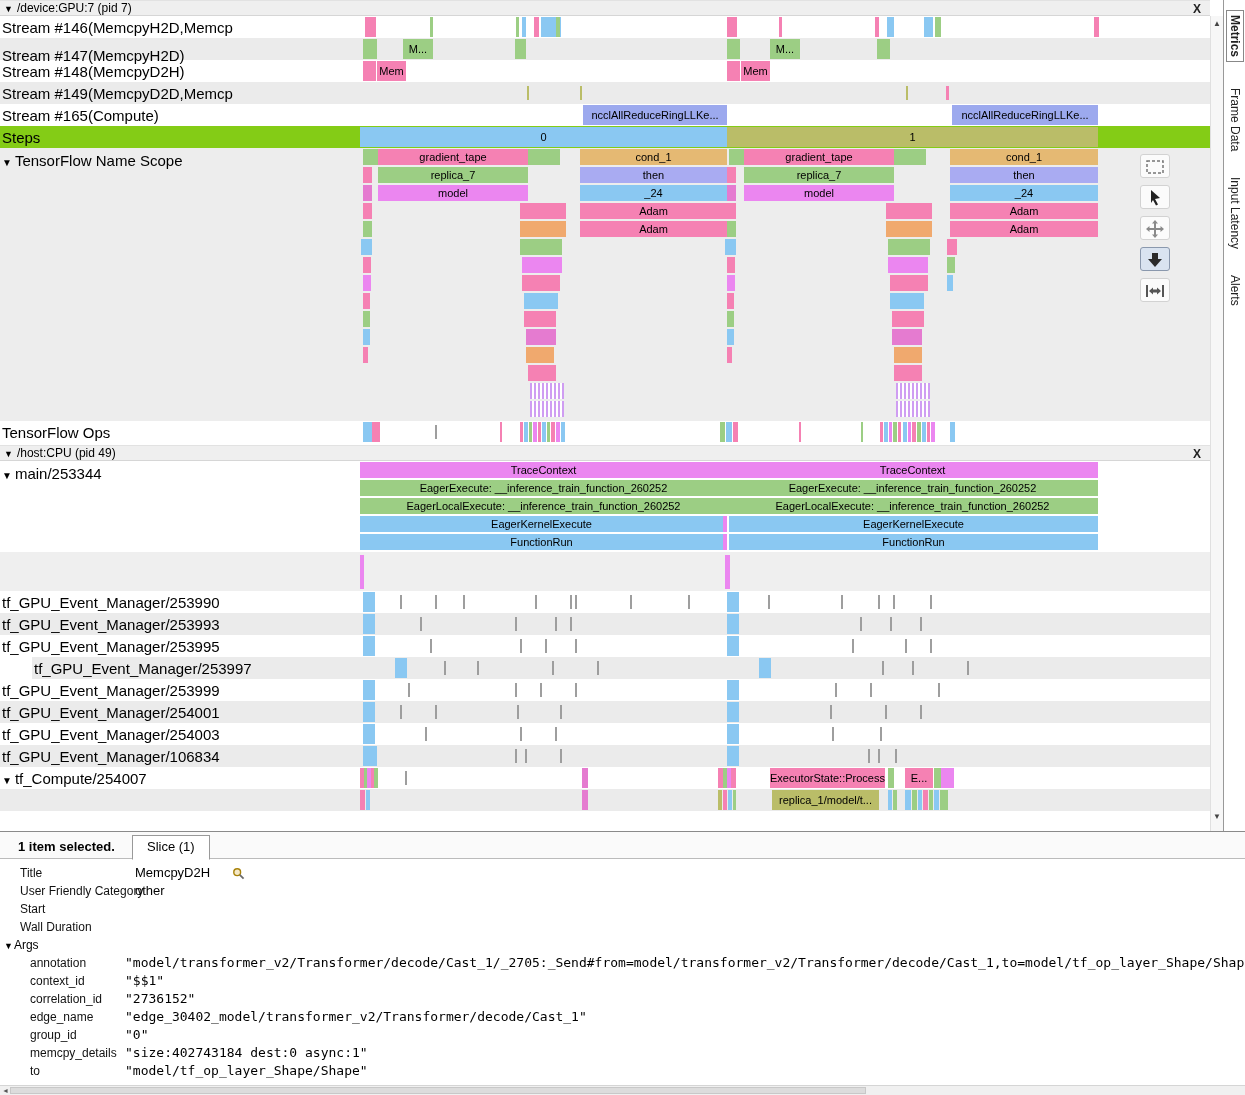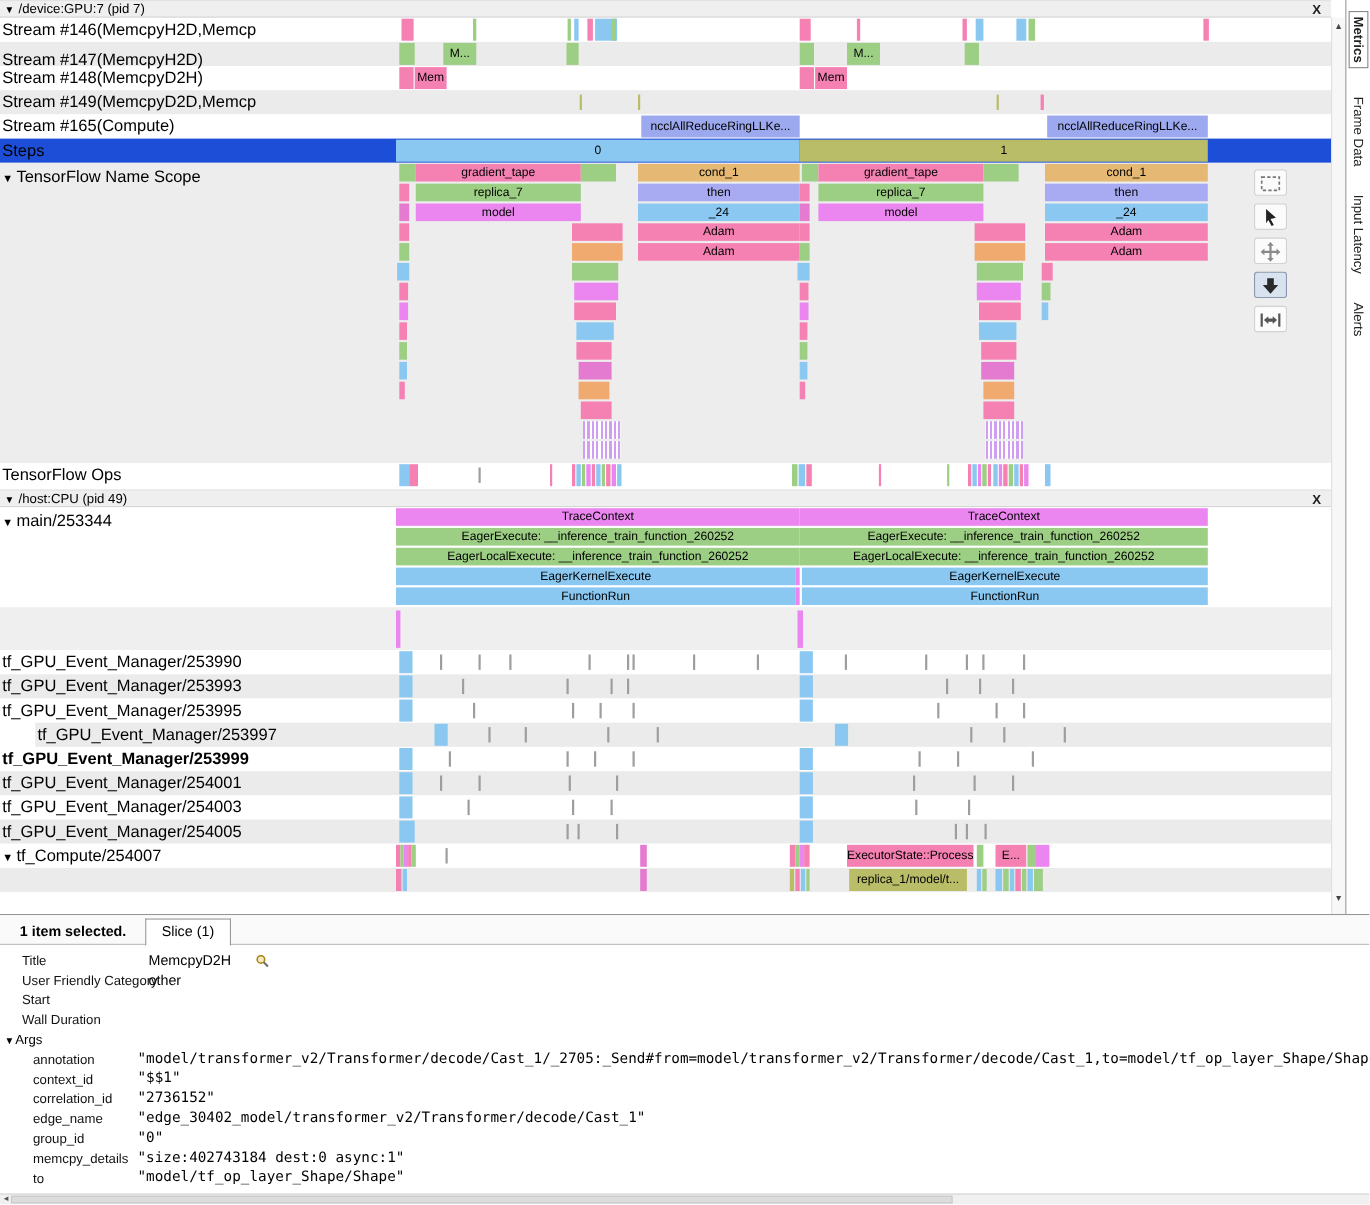--- a/index.html
+++ b/index.html
@@ -93,21 +93,21 @@
         <div class="bar" style="left: 527px; top: 4px; width: 2px; height: 14px; background: rgb(186, 189, 104);"></div>
         <div class="bar" style="left: 580px; top: 4px; width: 2px; height: 14px; background: rgb(186, 189, 104);"></div>
         <div class="bar" style="left: 906px; top: 4px; width: 2px; height: 14px; background: rgb(186, 189, 104);"></div>
         <div class="bar" style="left: 946px; top: 4px; width: 3px; height: 14px; background: rgb(245, 129, 179);"></div>
       </div>
       <div class="track" style="top: 104px; height: 22px; background: rgb(255, 255, 255);">
         <div class="track-label" style="top: 50%; transform: translateY(-50%);">Stream #165(Compute)</div>
         <div class="bar" style="left: 583px; top: 1px; width: 144px; height: 20px; background: rgb(156, 169, 238);">ncclAllReduceRingLLKe...</div>
         <div class="bar" style="left: 952px; top: 1px; width: 146px; height: 20px; background: rgb(156, 169, 238);">ncclAllReduceRingLLKe...</div>
       </div>
-      <div class="track" style="top: 126px; height: 22px; background: #1d4ed8;">
+      <div class="track" style="top: 126px; height: 22px; background: #84cc16;">
         <div class="track-label" style="top: 50%; transform: translateY(-50%);">Steps</div>
         <div class="bar" style="left: 360px; top: 1px; width: 367px; height: 20px; background: rgb(138, 200, 242);">0</div>
         <div class="bar" style="left: 727px; top: 1px; width: 371px; height: 20px; background: rgb(186, 189, 104);">1</div>
       </div>
       <div class="track" style="top: 148px; height: 273px; background: rgb(237, 237, 237);">
         <div class="track-label" style="top: 4px;"><span class="tri">▼</span>TensorFlow Name Scope</div>
         <div class="bar" style="left: 363px; top: 1px; width: 15px; height: 16px; background: rgb(156, 206, 132);"></div>
         <div class="bar" style="left: 378px; top: 1px; width: 150px; height: 16px; background: rgb(245, 129, 179);">gradient_tape</div>
         <div class="bar" style="left: 528px; top: 1px; width: 32px; height: 16px; background: rgb(156, 206, 132);"></div>
         <div class="bar" style="left: 580px; top: 1px; width: 147px; height: 16px; background: rgb(229, 185, 115);">cond_1</div>
@@ -278,21 +278,21 @@
         <div class="bar" style="left: 363px; top: 1px; width: 12px; height: 20px; background: rgb(138, 200, 242);"></div>
         <div class="bar" style="left: 727px; top: 1px; width: 12px; height: 20px; background: rgb(138, 200, 242);"></div>
         <div class="bar" style="left: 412px; top: 4px; width: 2px; height: 14px; background: rgb(158, 158, 158);"></div>
         <div class="bar" style="left: 445px; top: 4px; width: 2px; height: 14px; background: rgb(158, 158, 158);"></div>
         <div class="bar" style="left: 520px; top: 4px; width: 2px; height: 14px; background: rgb(158, 158, 158);"></div>
         <div class="bar" style="left: 565px; top: 4px; width: 2px; height: 14px; background: rgb(158, 158, 158);"></div>
         <div class="bar" style="left: 850px; top: 4px; width: 2px; height: 14px; background: rgb(158, 158, 158);"></div>
         <div class="bar" style="left: 880px; top: 4px; width: 2px; height: 14px; background: rgb(158, 158, 158);"></div>
         <div class="bar" style="left: 935px; top: 4px; width: 2px; height: 14px; background: rgb(158, 158, 158);"></div>
       </div>
-      <div class="track" style="top: 679px; height: 22px; background: rgb(255, 255, 255); font-weight: bold;">
+      <div class="track" style="top: 679px; height: 22px; background: rgb(255, 255, 255);">
         <div class="track-label" style="top: 50%; transform: translateY(-50%);">tf_GPU_Event_Manager/253999</div>
         <div class="bar" style="left: 363px; top: 1px; width: 12px; height: 20px; background: rgb(138, 200, 242);"></div>
         <div class="bar" style="left: 727px; top: 1px; width: 12px; height: 20px; background: rgb(138, 200, 242);"></div>
         <div class="bar" style="left: 408px; top: 4px; width: 2px; height: 14px; background: rgb(158, 158, 158);"></div>
         <div class="bar" style="left: 515px; top: 4px; width: 2px; height: 14px; background: rgb(158, 158, 158);"></div>
         <div class="bar" style="left: 540px; top: 4px; width: 2px; height: 14px; background: rgb(158, 158, 158);"></div>
         <div class="bar" style="left: 575px; top: 4px; width: 2px; height: 14px; background: rgb(158, 158, 158);"></div>
         <div class="bar" style="left: 835px; top: 4px; width: 2px; height: 14px; background: rgb(158, 158, 158);"></div>
         <div class="bar" style="left: 870px; top: 4px; width: 2px; height: 14px; background: rgb(158, 158, 158);"></div>
         <div class="bar" style="left: 938px; top: 4px; width: 2px; height: 14px; background: rgb(158, 158, 158);"></div>
@@ -313,21 +313,21 @@
         <div class="track-label" style="top: 50%; transform: translateY(-50%);">tf_GPU_Event_Manager/254003</div>
         <div class="bar" style="left: 363px; top: 1px; width: 12px; height: 20px; background: rgb(138, 200, 242);"></div>
         <div class="bar" style="left: 727px; top: 1px; width: 12px; height: 20px; background: rgb(138, 200, 242);"></div>
         <div class="bar" style="left: 425px; top: 4px; width: 2px; height: 14px; background: rgb(158, 158, 158);"></div>
         <div class="bar" style="left: 520px; top: 4px; width: 2px; height: 14px; background: rgb(158, 158, 158);"></div>
         <div class="bar" style="left: 555px; top: 4px; width: 2px; height: 14px; background: rgb(158, 158, 158);"></div>
         <div class="bar" style="left: 832px; top: 4px; width: 2px; height: 14px; background: rgb(158, 158, 158);"></div>
         <div class="bar" style="left: 880px; top: 4px; width: 2px; height: 14px; background: rgb(158, 158, 158);"></div>
       </div>
       <div class="track" style="top: 745px; height: 22px; background: rgb(235, 235, 235);">
-        <div class="track-label" style="top: 50%; transform: translateY(-50%);">tf_GPU_Event_Manager/254005</div>
+        <div class="track-label" style="top: 50%; transform: translateY(-50%);">tf_GPU_Event_Manager/106834</div>
         <div class="bar" style="left: 363px; top: 1px; width: 14px; height: 20px; background: rgb(138, 200, 242);"></div>
         <div class="bar" style="left: 727px; top: 1px; width: 12px; height: 20px; background: rgb(138, 200, 242);"></div>
         <div class="bar" style="left: 515px; top: 4px; width: 2px; height: 14px; background: rgb(158, 158, 158);"></div>
         <div class="bar" style="left: 525px; top: 4px; width: 2px; height: 14px; background: rgb(158, 158, 158);"></div>
         <div class="bar" style="left: 560px; top: 4px; width: 2px; height: 14px; background: rgb(158, 158, 158);"></div>
         <div class="bar" style="left: 868px; top: 4px; width: 2px; height: 14px; background: rgb(158, 158, 158);"></div>
         <div class="bar" style="left: 878px; top: 4px; width: 2px; height: 14px; background: rgb(158, 158, 158);"></div>
         <div class="bar" style="left: 895px; top: 4px; width: 2px; height: 14px; background: rgb(158, 158, 158);"></div>
       </div>
       <div class="track" style="top: 767px; height: 22px; background: rgb(255, 255, 255);">

